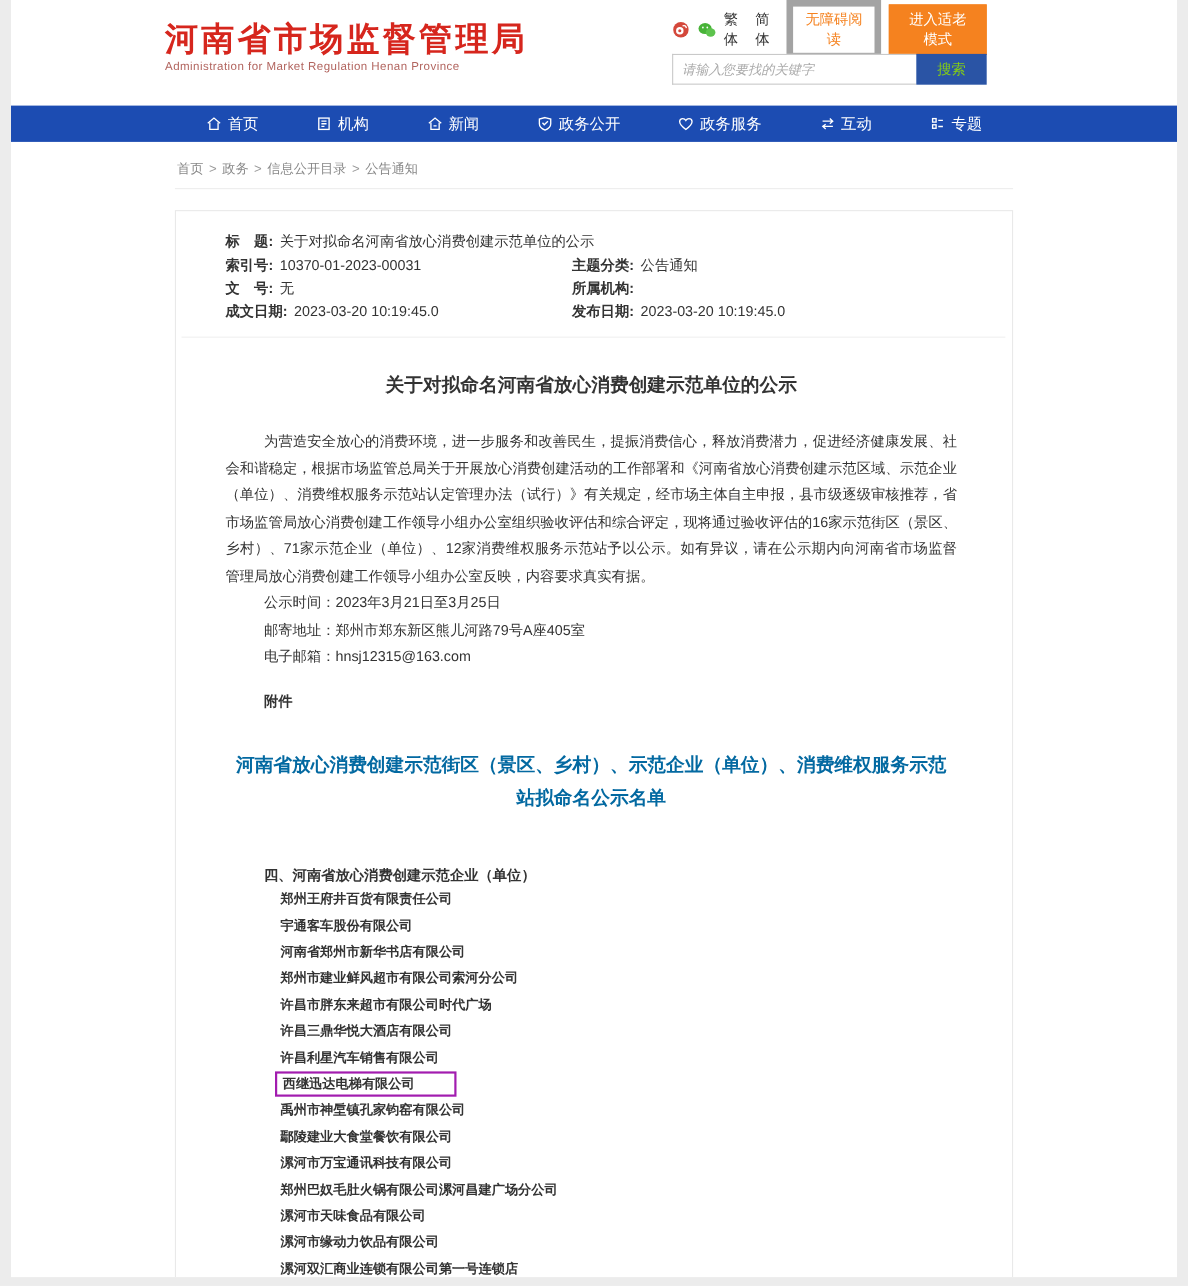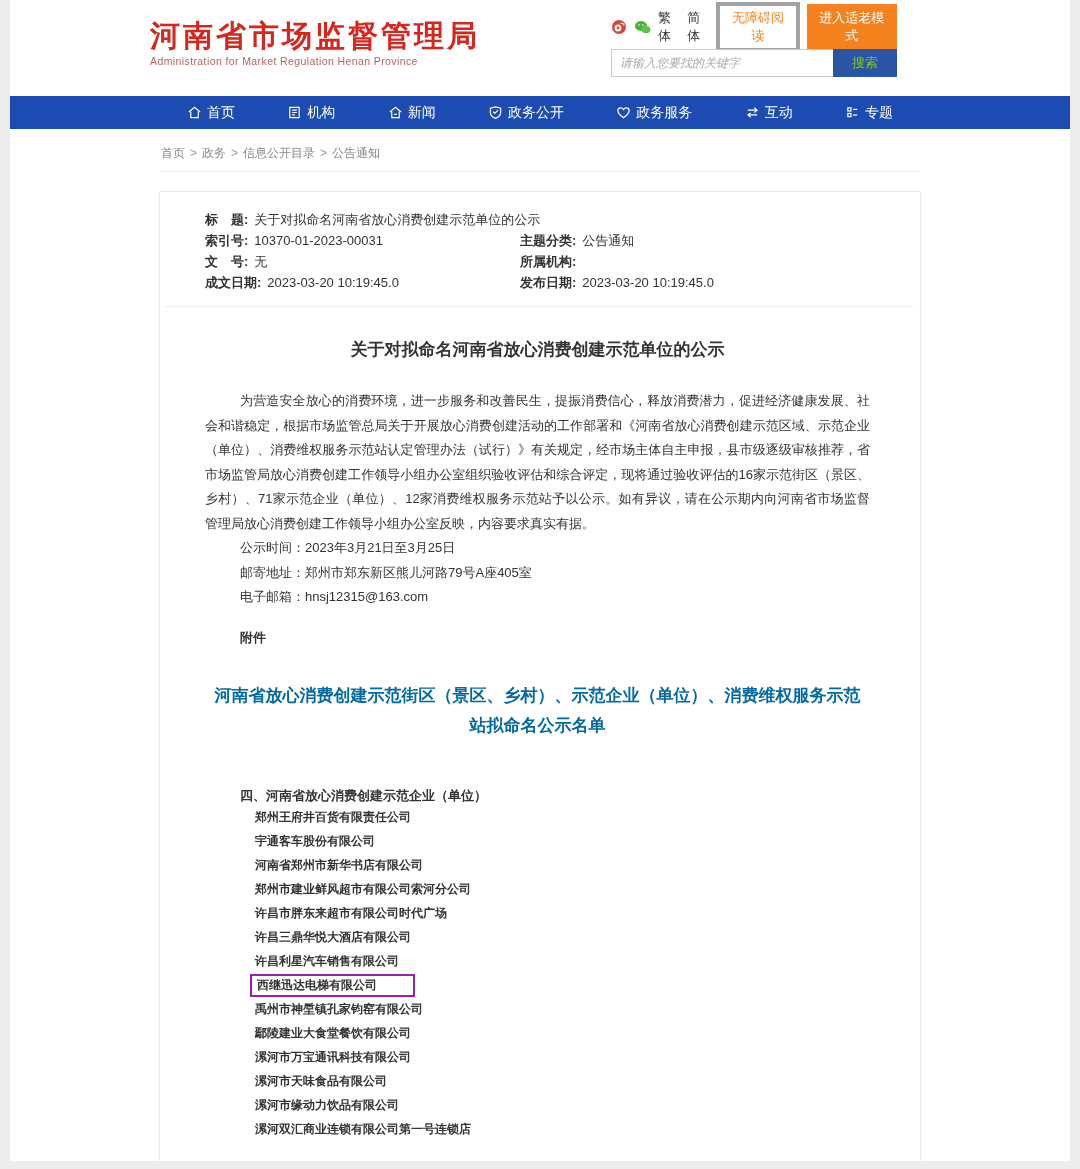--- a/index.html
+++ b/index.html
@@ -14,21 +14,21 @@
     background:#ffffff;overflow:hidden;position:relative;
   }
   
   .header{height:96px;position:relative;}
   .logo{position:absolute;left:140px;top:20px;}
   .logo-cn{font-size:30px;font-weight:bold;color:#d6261d;letter-spacing:3px;line-height:32px;}
   .logo-en{font-size:10.5px;color:#b2655f;margin-top:3px;letter-spacing:0.4px;}
   .header-right{position:absolute;right:173px;top:14px;width:286px;}
   .top-row{display:flex;align-items:center;justify-content:flex-end;gap:7px;font-size:13px;color:#333;height:26px;font-family:Liberation Mono, monospace;}
   .lang{cursor:pointer;}
-  .btn-access{border:4px solid #a3a3a3;color:#f5821f;background:#fff;font-size:13px;padding:3px 10px;cursor:pointer;font-family:inherit;}
+  .btn-access{border:6px solid #a3a3a3;color:#f5821f;background:#fff;font-size:13px;padding:3px 10px;cursor:pointer;font-family:inherit;}
   .btn-elder{border:1px solid #f5821f;color:#fff;background:#f5821f;font-size:13px;padding:4px 11px;cursor:pointer;font-family:inherit;}
   .search-row{display:flex;margin-top:9px;}
   .search-input{flex:1;height:26px;border:1px solid #c9c9c9;border-right:none;padding:0 8px;font-size:12px;color:#ef4444;outline:none;font-family:inherit;font-style:italic;}
   .search-input::placeholder{color:#aaa;}
   .search-btn{width:64px;height:28px;background:#2a54a5;color:#84cc16;border:none;font-size:13px;cursor:pointer;font-family:inherit;}
   
   .nav{height:33px;background:#1c4cb2;}
   .nav-inner{width:706px;margin:0 auto;height:100%;display:flex;justify-content:space-between;align-items:center;}
   .nav-item{display:flex;align-items:center;gap:5px;color:#fff;font-size:14px;cursor:pointer;}
   .nav-item svg{display:block;}
@@ -208,20 +208,21 @@
           <div class="company"><span>宇通客车股份有限公司</span></div>
           <div class="company"><span>河南省郑州市新华书店有限公司</span></div>
           <div class="company"><span>郑州市建业鲜风超市有限公司索河分公司</span></div>
           <div class="company"><span>许昌市胖东来超市有限公司时代广场</span></div>
           <div class="company"><span>许昌三鼎华悦大酒店有限公司</span></div>
           <div class="company"><span>许昌利星汽车销售有限公司</span></div>
           <div class="company"><span class="red-box">西继迅达电梯有限公司</span></div>
           <div class="company"><span>禹州市神垕镇孔家钧窑有限公司</span></div>
           <div class="company"><span>鄢陵建业大食堂餐饮有限公司</span></div>
           <div class="company"><span>漯河市万宝通讯科技有限公司</span></div>
+          <div class="company"><span>郑州巴奴毛肚火锅有限公司漯河昌建广场分公司</span></div>
           <div class="company"><span>漯河市天味食品有限公司</span></div>
           <div class="company"><span>漯河市缘动力饮品有限公司</span></div>
           <div class="company"><span>漯河双汇商业连锁有限公司第一号连锁店</span></div>
         </div>
 
     </div>
   </div>
 </div>
 
 </body></html>

